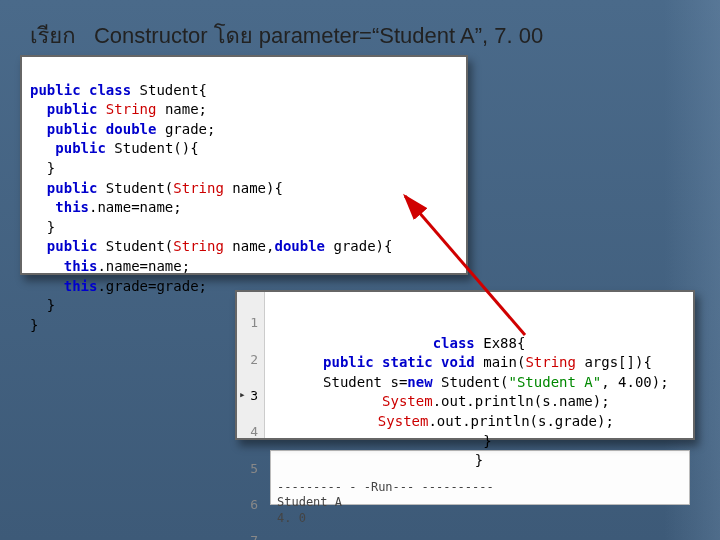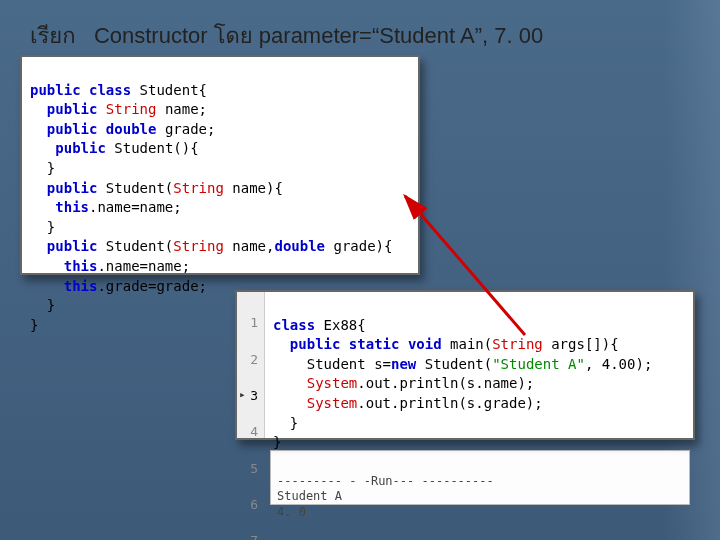--- a/index.html
+++ b/index.html
@@ -28,21 +28,21 @@
     font-family: "Segoe UI", Tahoma, monospace;
     font-size: 14px;
     line-height: 1.4;
     color: #000;
     padding: 4px 8px;
     white-space: pre;
   }
   .box-student {
     top: 55px;
     left: 20px;
-    width: 400px;
+    width: 448px;
     height: 220px;
     border: 2px solid #666;
     box-shadow: 4px 6px 8px rgba(0,0,0,0.4);
     z-index: 2;
   }
   .box-main {
     top: 290px;
     left: 235px;
     width: 460px;
     height: 150px;
@@ -63,32 +63,32 @@
     width: 28px;
   }
   .gutter .marker { color: #000; position: relative; }
   .gutter .marker::before {
     content: "▸";
     position: absolute;
     left: -4px;
     color: #333;
     font-size: 11px;
   }
-  .box-main .codearea { padding: 4px 8px; flex:1; }
+  .box-main .codearea { padding: 22px 8px; flex:1;text-align:center; }
   .box-output {
     top: 450px;
     left: 270px;
     width: 420px;
     height: 55px;
     font-size: 12px;
     color: #444;
     border: 1px solid #bbb;
     background: #fdfdfd;
     z-index: 1;
-    padding: 7px 6px;
+    padding: 13px 6px;
     line-height: 1.3;
   }
   .kw-blue { color: #0000cc; font-weight: bold; }
   .kw-red { color: #cc0000; }
   .str-green { color: #008800; }
   svg.arrow {
     position: absolute;
     top: 0; left: 0;
     width: 720px; height: 540px;
     pointer-events: none;

